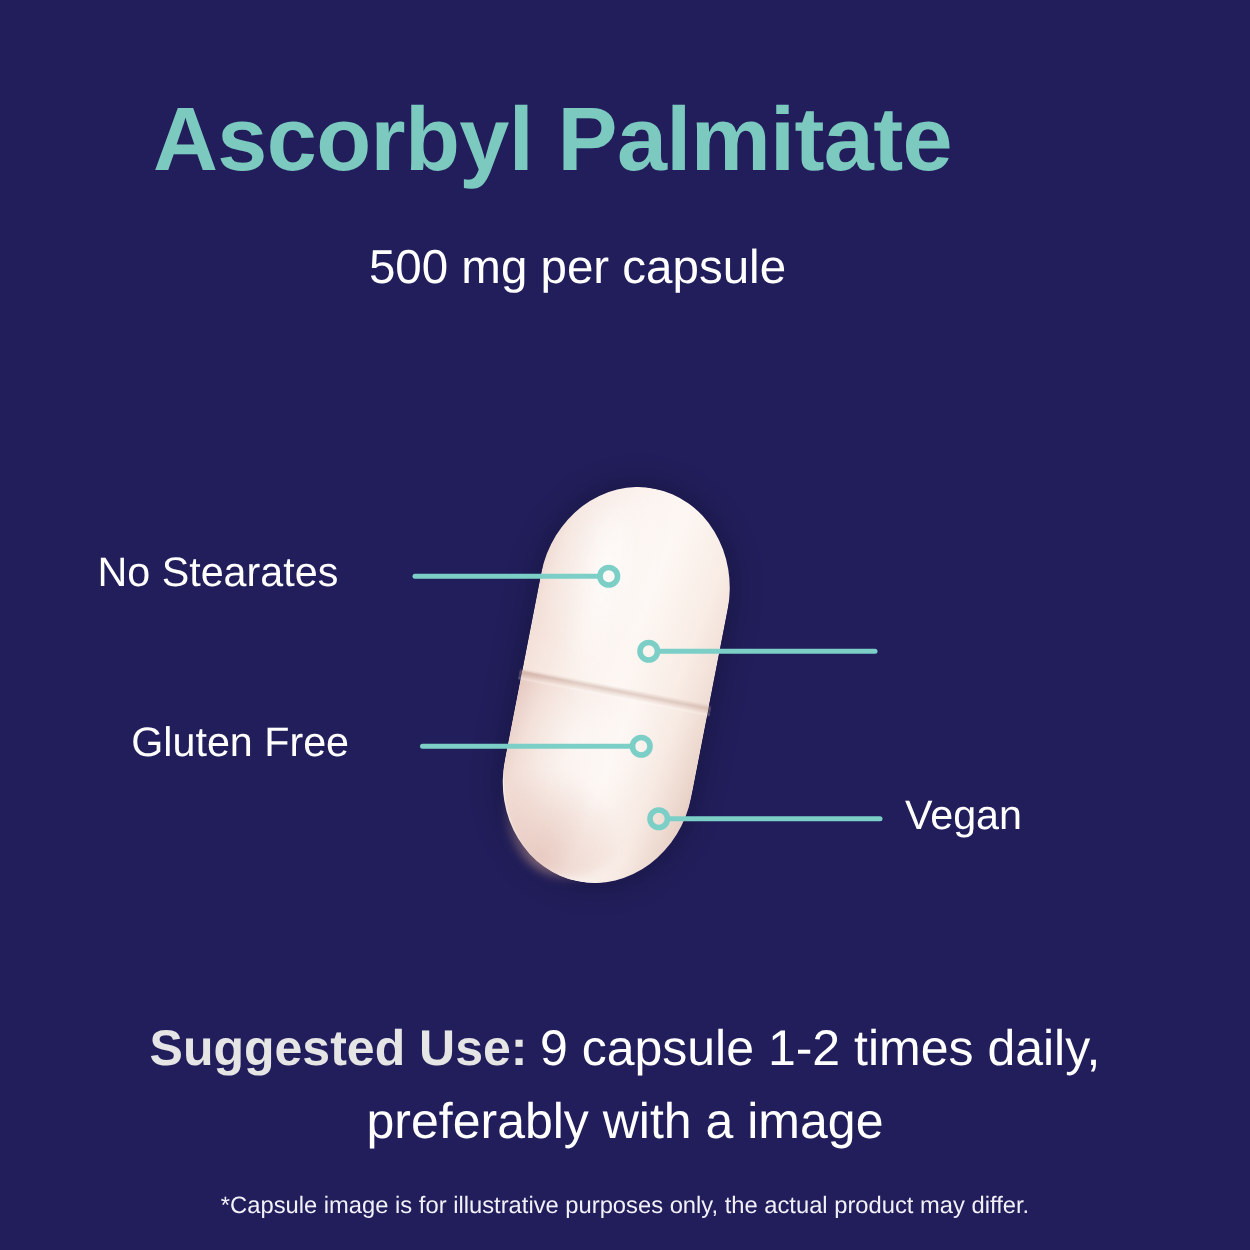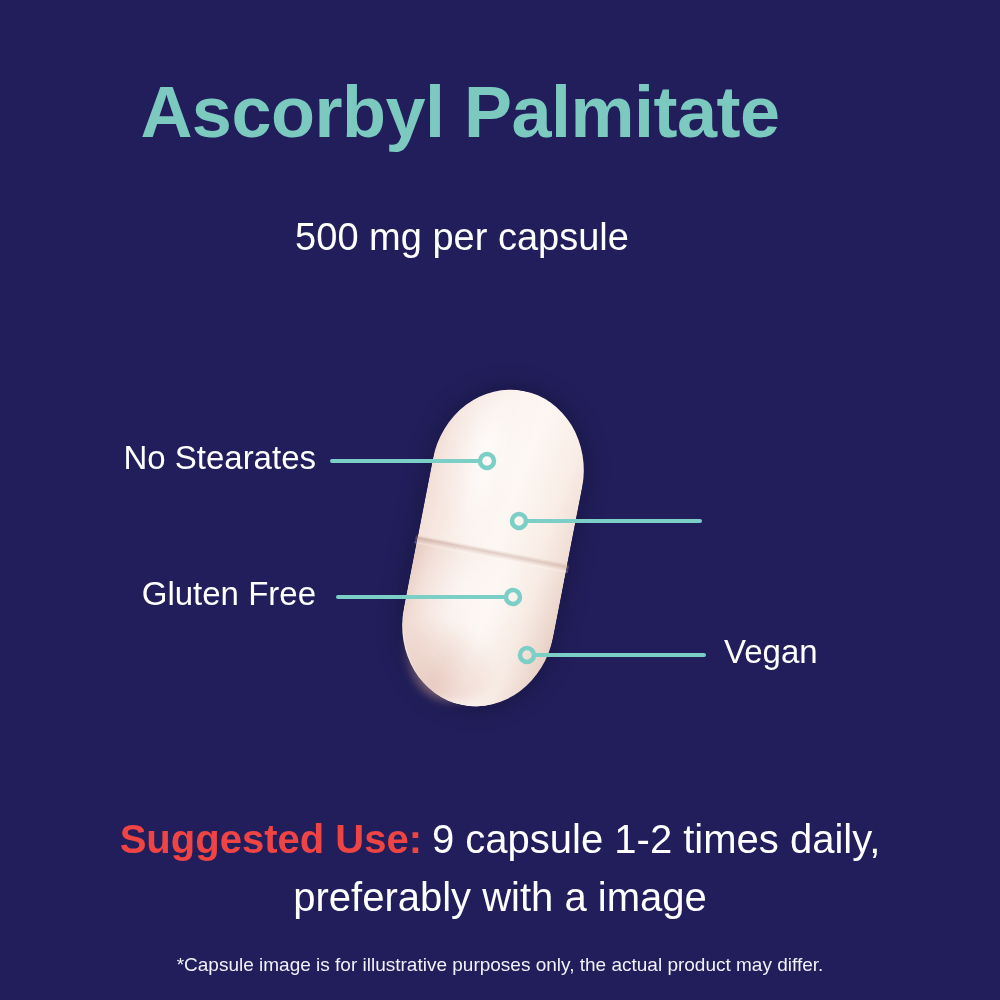--- a/index.html
+++ b/index.html
@@ -26,33 +26,31 @@
     top: 76px;
     left: 0;
     width: 884px;
     text-align: center;
     font-size: 72px;
     font-weight: 700;
     letter-spacing: -0.5px;
     color: #7BC9BF;
     line-height: 1.0;
     white-space: nowrap;
-    margin-left: 18px;
   }
   .product-dosage {
     position: absolute;
     top: 195px;
     left: 0;
     width: 924px;
     text-align: center;
     font-size: 38px;
     font-weight: 300;
     color: #FFFFFF;
     line-height: 1.0;
-    margin-top: 23px;
   }
 
   
   .capsule-wrap {
     position: absolute;
     left: 417px;
     top: 388px;
     width: 152px;
     height: 320px;
     transform: rotate(11deg);
@@ -138,38 +136,38 @@
     pointer-events: none;
   }
   .callout-label {
     position: absolute;
     font-size: 33px;
     font-weight: 300;
     color: #FFFFFF;
     line-height: 1.0;
     white-space: nowrap;
   }
-  .callout-label.left  { text-align: right; }
+  .callout-label.left  { }
   .callout-label.right { text-align: left; }
 
   
   .usage-block {
     position: absolute;
     left: 0;
     top: 810px;
     width: 1000px;
     text-align: center;
     font-size: 40px;
     font-weight: 300;
     color: #FFFFFF;
     line-height: 1.45;
   }
   .usage-lead {
     font-weight: 700;
-    color: #ef4444;
+    color: #e5e5e5;
     margin-right: 10px;
   }
   .disclaimer {
     position: absolute;
     left: 0;
     top: 955px;
     width: 1000px;
     text-align: center;
     font-size: 19px;
     font-weight: 300;

